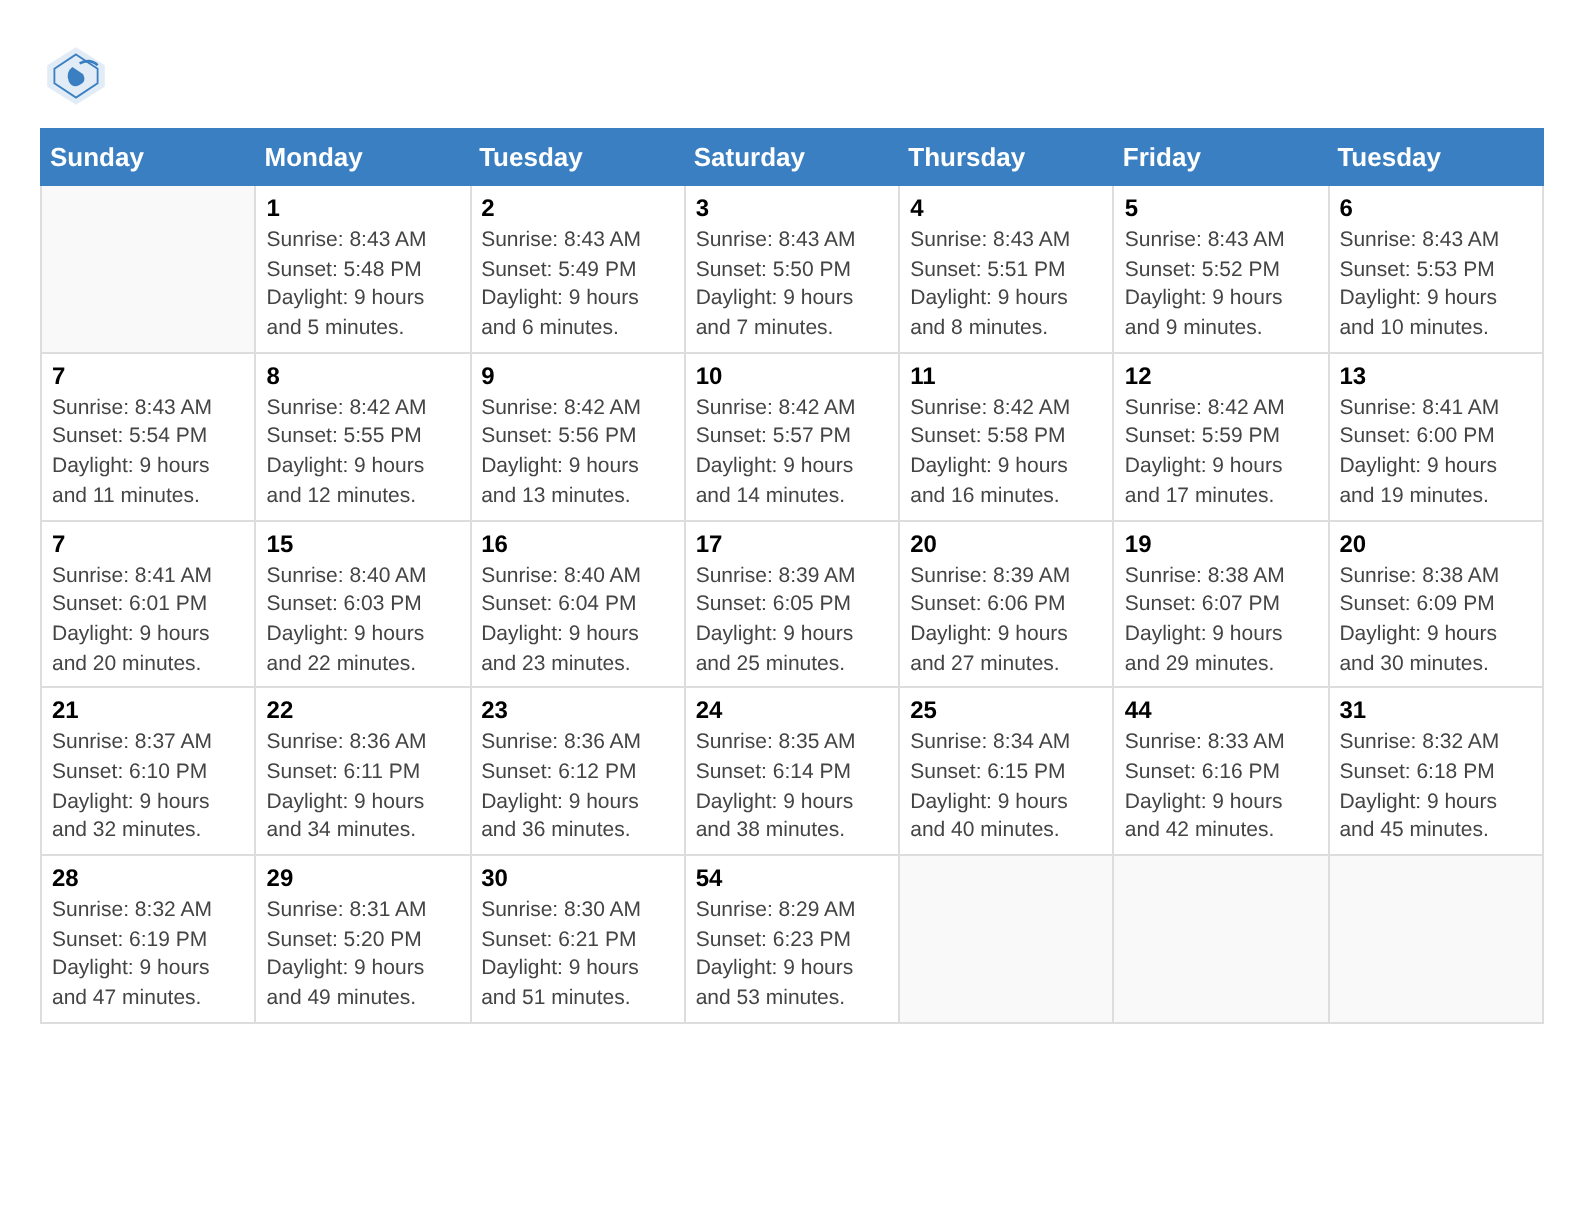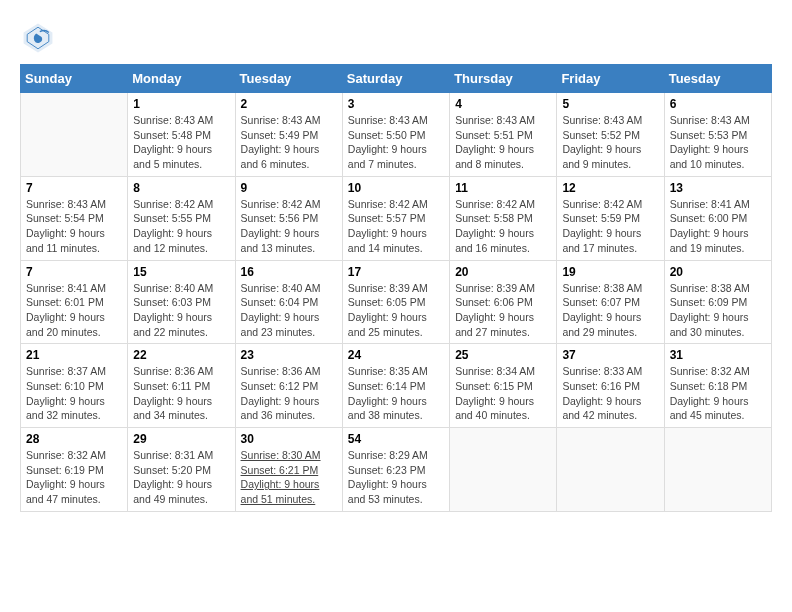--- a/index.html
+++ b/index.html
@@ -293,21 +293,21 @@
 and 38 minutes.</div>
         </td>
         <td>
           <span class="day-number">25</span>
           <div class="day-info" style="white-space: pre-line;">Sunrise: 8:34 AM
 Sunset: 6:15 PM
 Daylight: 9 hours
 and 40 minutes.</div>
         </td>
         <td>
-          <span class="day-number">37</span>
+          <span class="day-number">44</span>
           <div class="day-info" style="white-space: pre-line;">Sunrise: 8:33 AM
 Sunset: 6:16 PM
 Daylight: 9 hours
 and 42 minutes.</div>
         </td>
         <td>
           <span class="day-number">31</span>
           <div class="day-info" style="white-space: pre-line;">Sunrise: 8:32 AM
 Sunset: 6:18 PM
 Daylight: 9 hours
@@ -324,21 +324,21 @@
         </td>
         <td>
           <span class="day-number">29</span>
           <div class="day-info" style="white-space: pre-line;">Sunrise: 8:31 AM
 Sunset: 5:20 PM
 Daylight: 9 hours
 and 49 minutes.</div>
         </td>
         <td>
           <span class="day-number">30</span>
-          <div class="day-info" style="white-space: pre-line; text-decoration: underline;">Sunrise: 8:30 AM
+          <div class="day-info" style="white-space: pre-line;">Sunrise: 8:30 AM
 Sunset: 6:21 PM
 Daylight: 9 hours
 and 51 minutes.</div>
         </td>
         <td>
           <span class="day-number">54</span>
           <div class="day-info" style="white-space: pre-line;">Sunrise: 8:29 AM
 Sunset: 6:23 PM
 Daylight: 9 hours
 and 53 minutes.</div>

